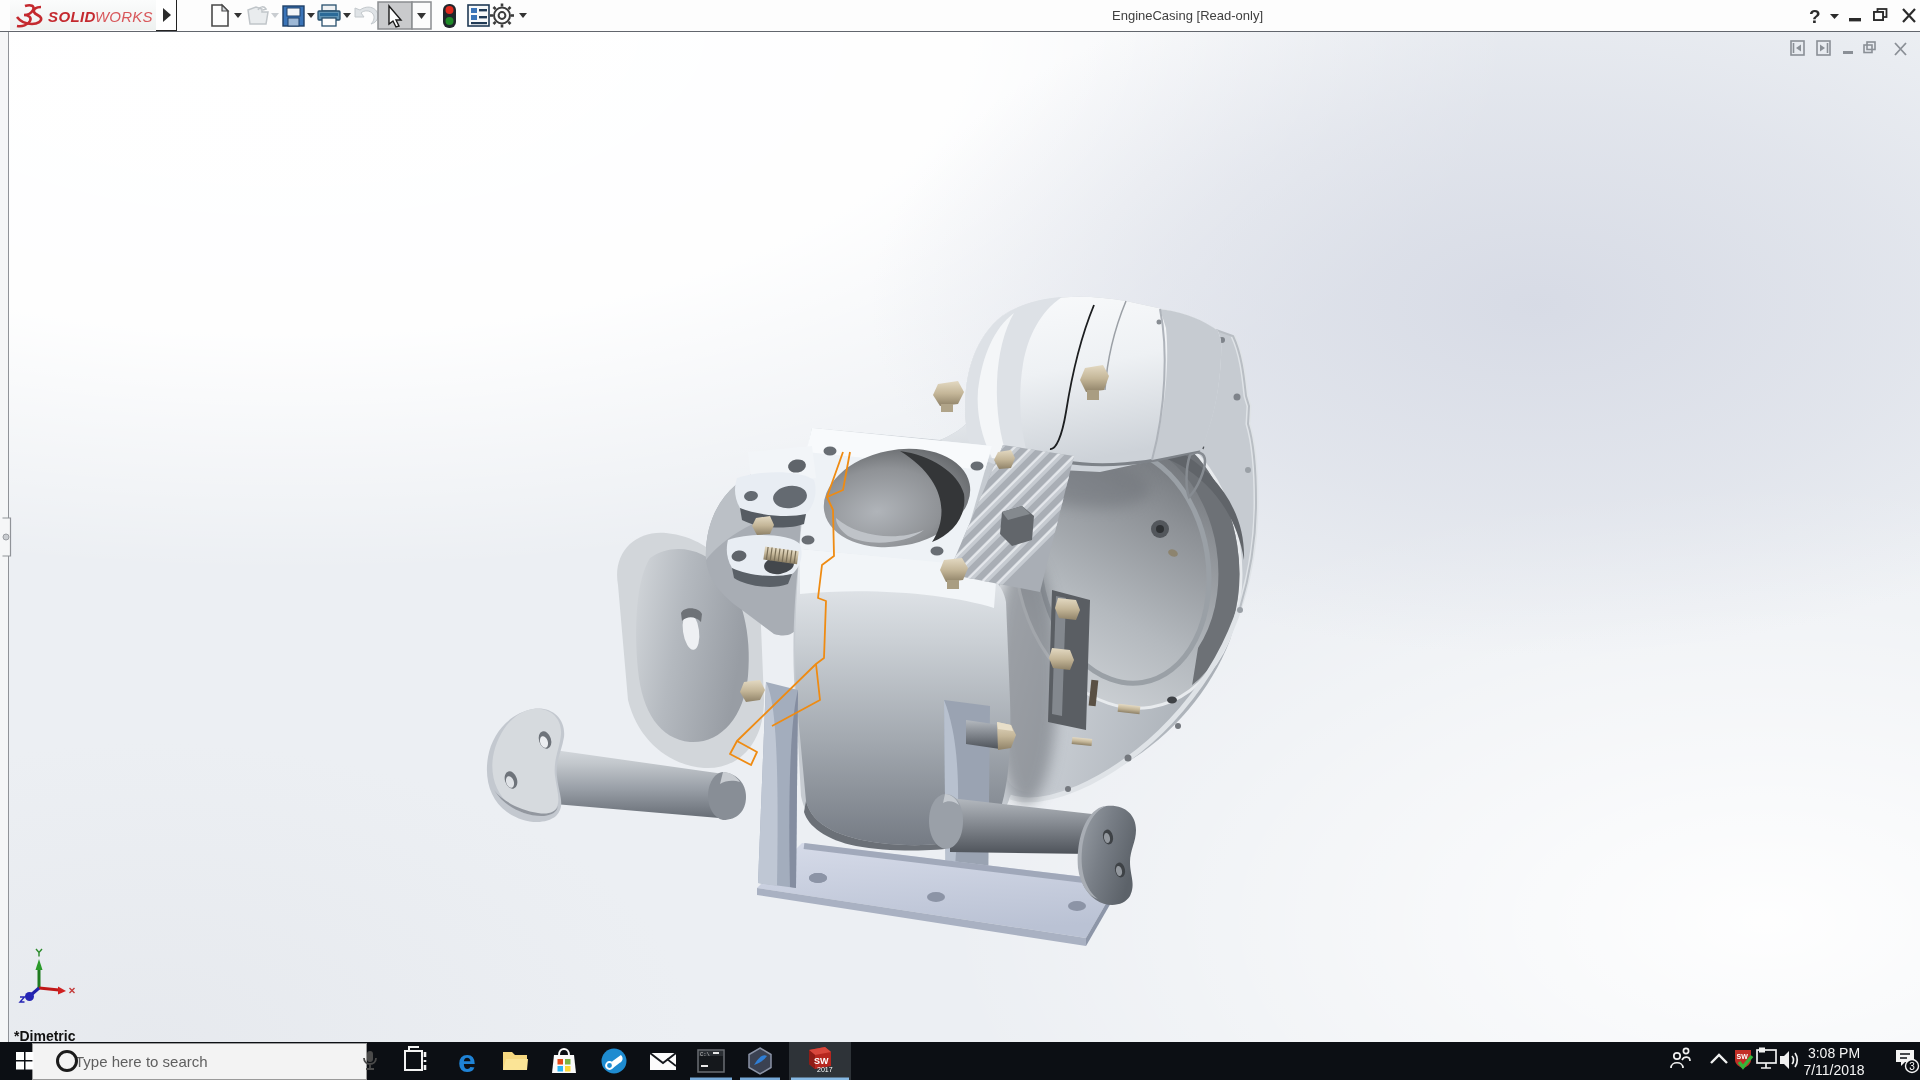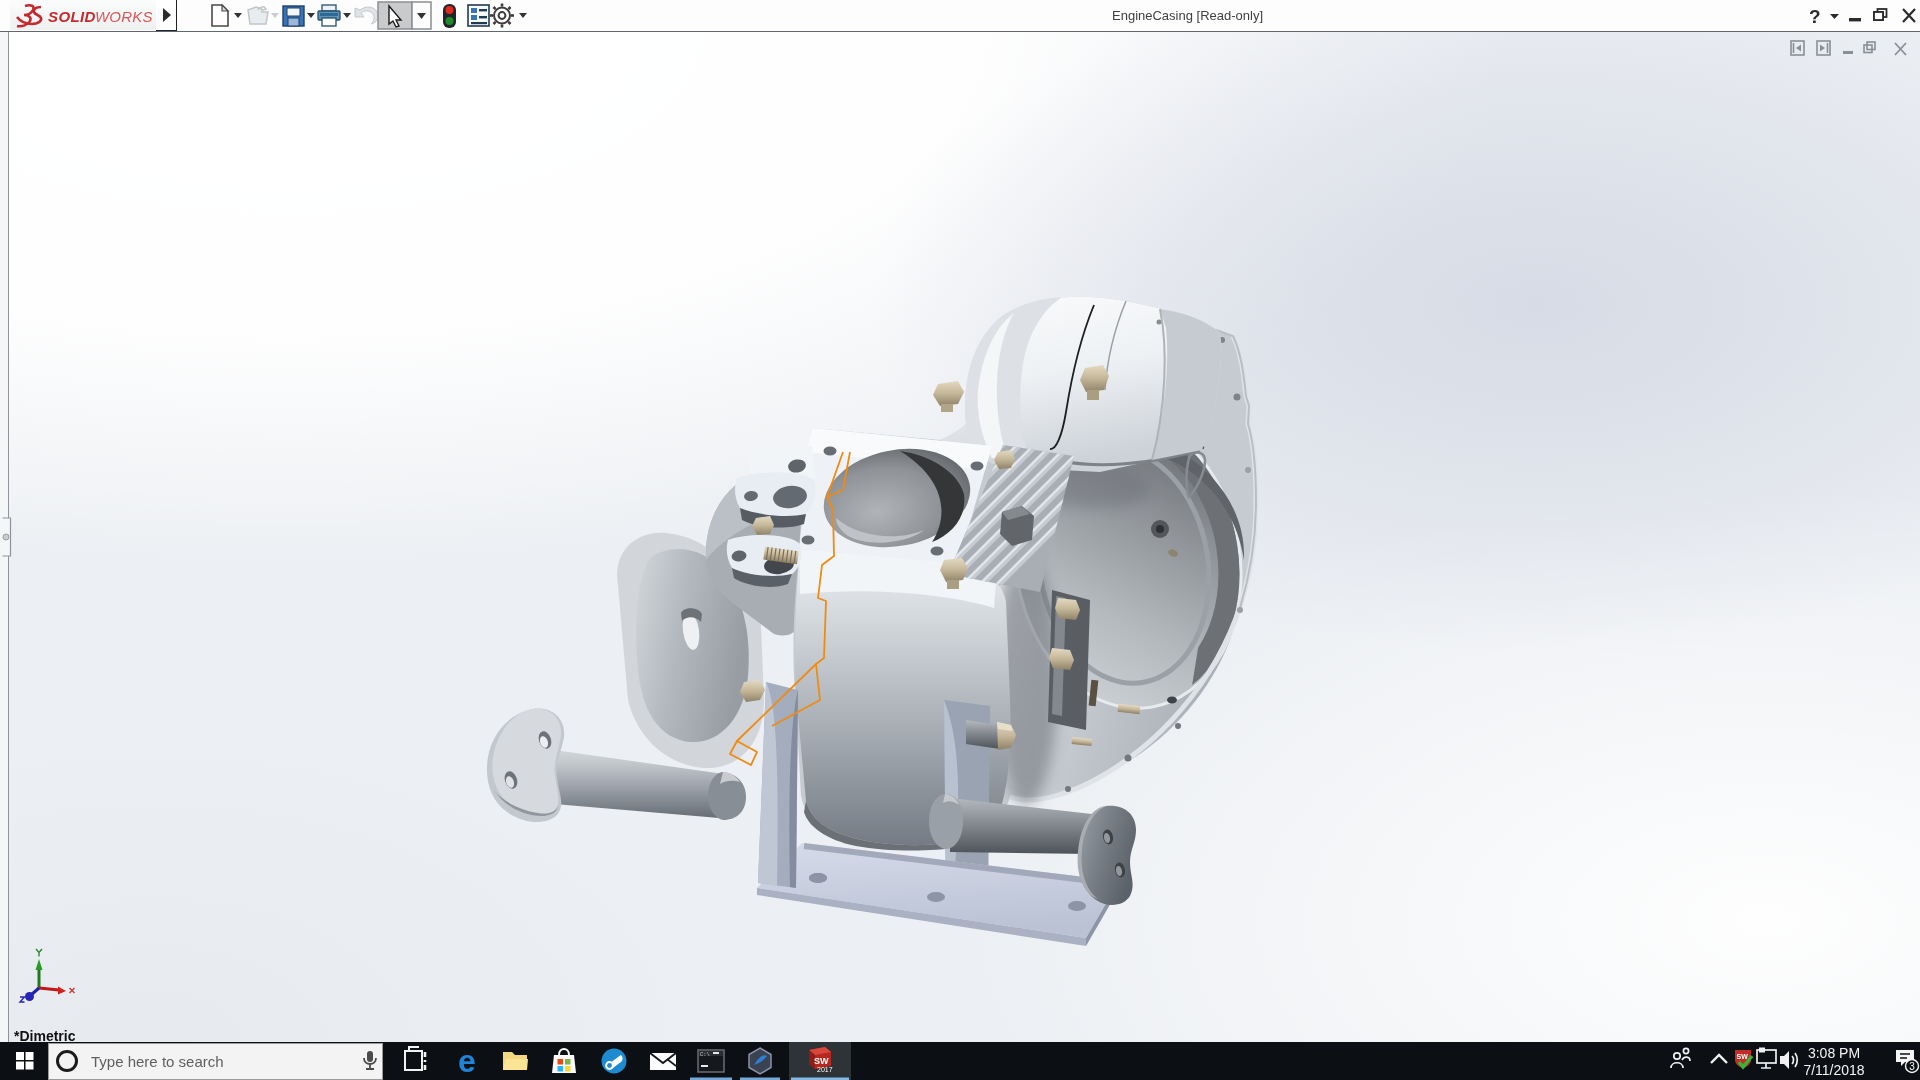--- a/index.html
+++ b/index.html
@@ -19,21 +19,21 @@
    radial-gradient(ellipse 950px 500px at 80% 27%, rgba(213,217,228,.9) 0%, rgba(213,217,228,.45) 40%, rgba(213,217,228,0) 70%),
    radial-gradient(ellipse 1700px 750px at 15% 0%, #ffffff 0%, rgba(255,255,255,.95) 40%, rgba(255,255,255,0) 72%),
    radial-gradient(ellipse 1500px 800px at 92% 88%, rgba(255,255,255,.95) 0%, rgba(255,255,255,0) 55%),
    radial-gradient(ellipse 900px 500px at 8% 100%, rgba(228,231,236,.7) 0%, rgba(228,231,236,0) 60%),
    #eceff3;}
 #leftline{position:absolute;left:0px;top:32px;width:8px;height:1010px;background:#f5f6f7;
   border-right:1px solid #909398;}
 #dimetric{position:absolute;left:14px;top:1028px;font-size:14px;font-weight:bold;color:#111;}
 
 #taskbar{position:absolute;left:0;top:1042px;width:1920px;height:38px;background:#0c0f14;}
-#search{position:absolute;left:48px;top:1043px;width:335px;height:37px;background:#f3f3f3;
+#search{position:absolute;left:32px;top:1043px;width:335px;height:37px;background:#f3f3f3;
   border:1px solid #9a9a9a;box-sizing:border-box;}
 #search span{position:absolute;left:42px;top:9px;font-size:15px;color:#5f5f5f;}
 </style>
 </head>
 <body>
 <div id="page">
   <div id="viewport"></div>
   <div id="leftline"></div>
   <div id="titlebar"></div>
   <div id="logo"></div>

